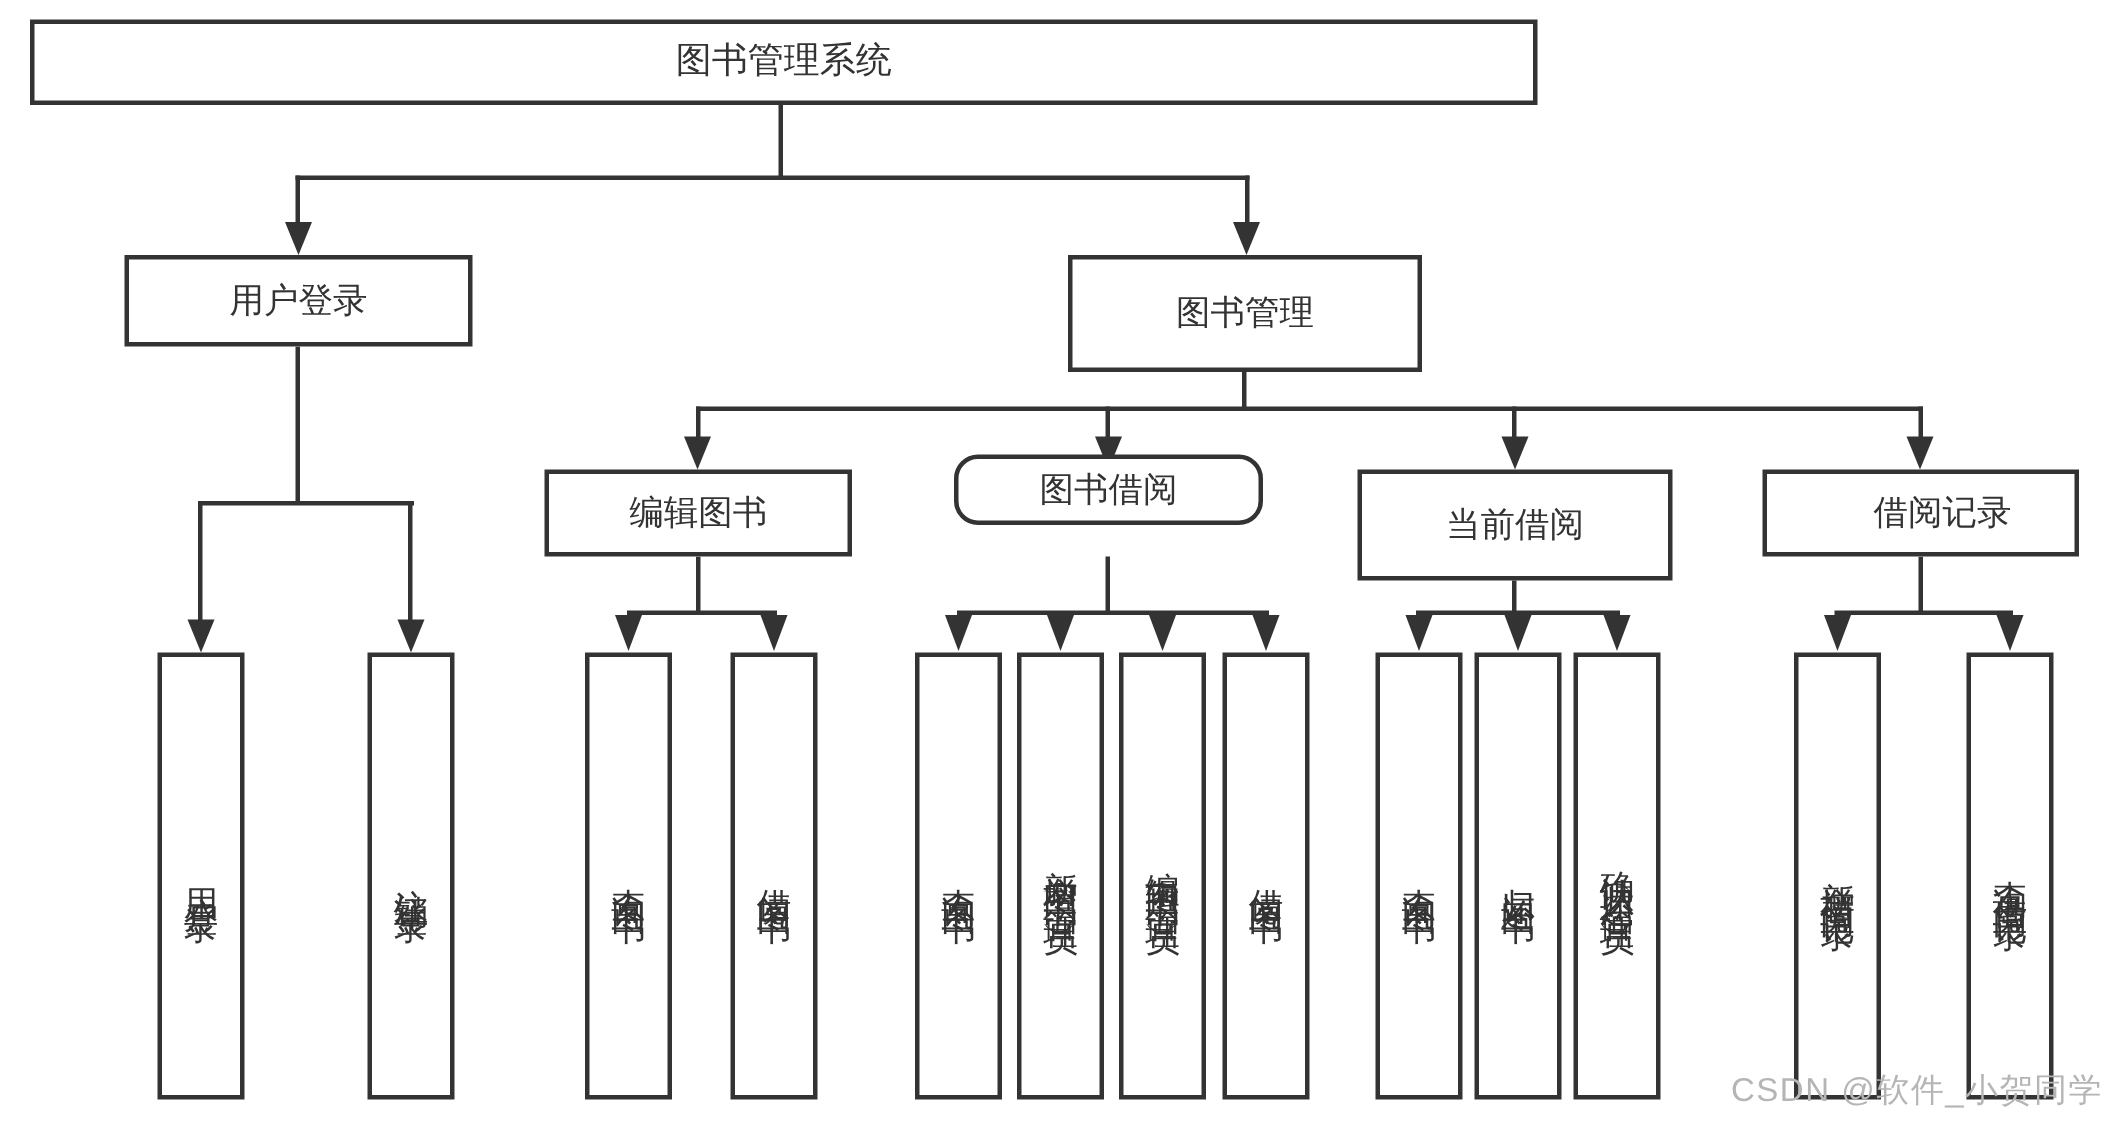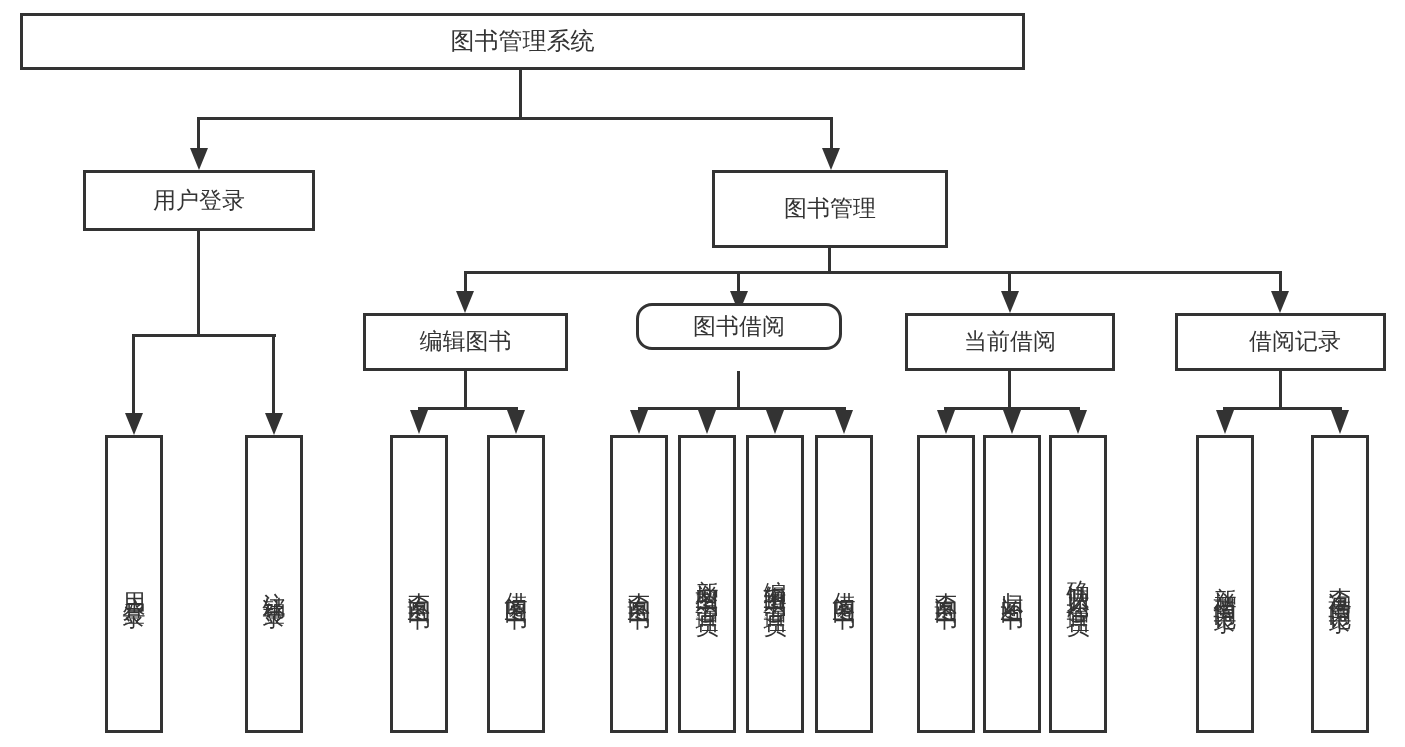--- a/index.html
+++ b/index.html
@@ -77,21 +77,21 @@
   <div class="arrow" style="left:730px;top:291px;"></div>
   <div class="arrow" style="left:1001px;top:291px;"></div>
   <div class="arrow" style="left:1271px;top:291px;"></div>
 
   <div class="node" style="left:363px;top:313px;width:205px;height:58px;">
     <span>编辑图书</span>
   </div>
   <div class="node" style="left:636px;top:303px;width:206px;height:47px;border-radius:16px;">
     <span>图书借阅</span>
   </div>
-  <div class="node" style="left:905px;top:313px;width:210px;height:58px;">
+  <div class="node" style="left:905px;top:313px;width:210px;height:74px;">
     <span>当前借阅</span>
   </div>
   <div class="node" style="left:1175px;top:313px;width:211px;height:58px;padding-left:29px;">
     <span>借阅记录</span>
   </div>
 
   <div class="line" style="left:464px;top:371px;width:3px;height:37px;"></div>
   <div class="line" style="left:418px;top:407px;width:100px;height:3px;"></div>
   <div class="arrow tall" style="left:410px;top:410px;"></div>
   <div class="arrow tall" style="left:507px;top:410px;"></div>
@@ -151,14 +151,15 @@
     <span class="vtext">确认归还（管理员）</span>
   </div>
 
   <div class="node leaf" style="left:1196px;top:435px;width:58px;height:298px;">
     <span class="vtext">新增借阅记录</span>
   </div>
   <div class="node leaf" style="left:1311px;top:435px;width:58px;height:298px;">
     <span class="vtext">查询借阅记录</span>
   </div>
 
+  <div class="watermark">CSDN @软件_小贺同学</div>
 
 </div>
 
 </body></html>

